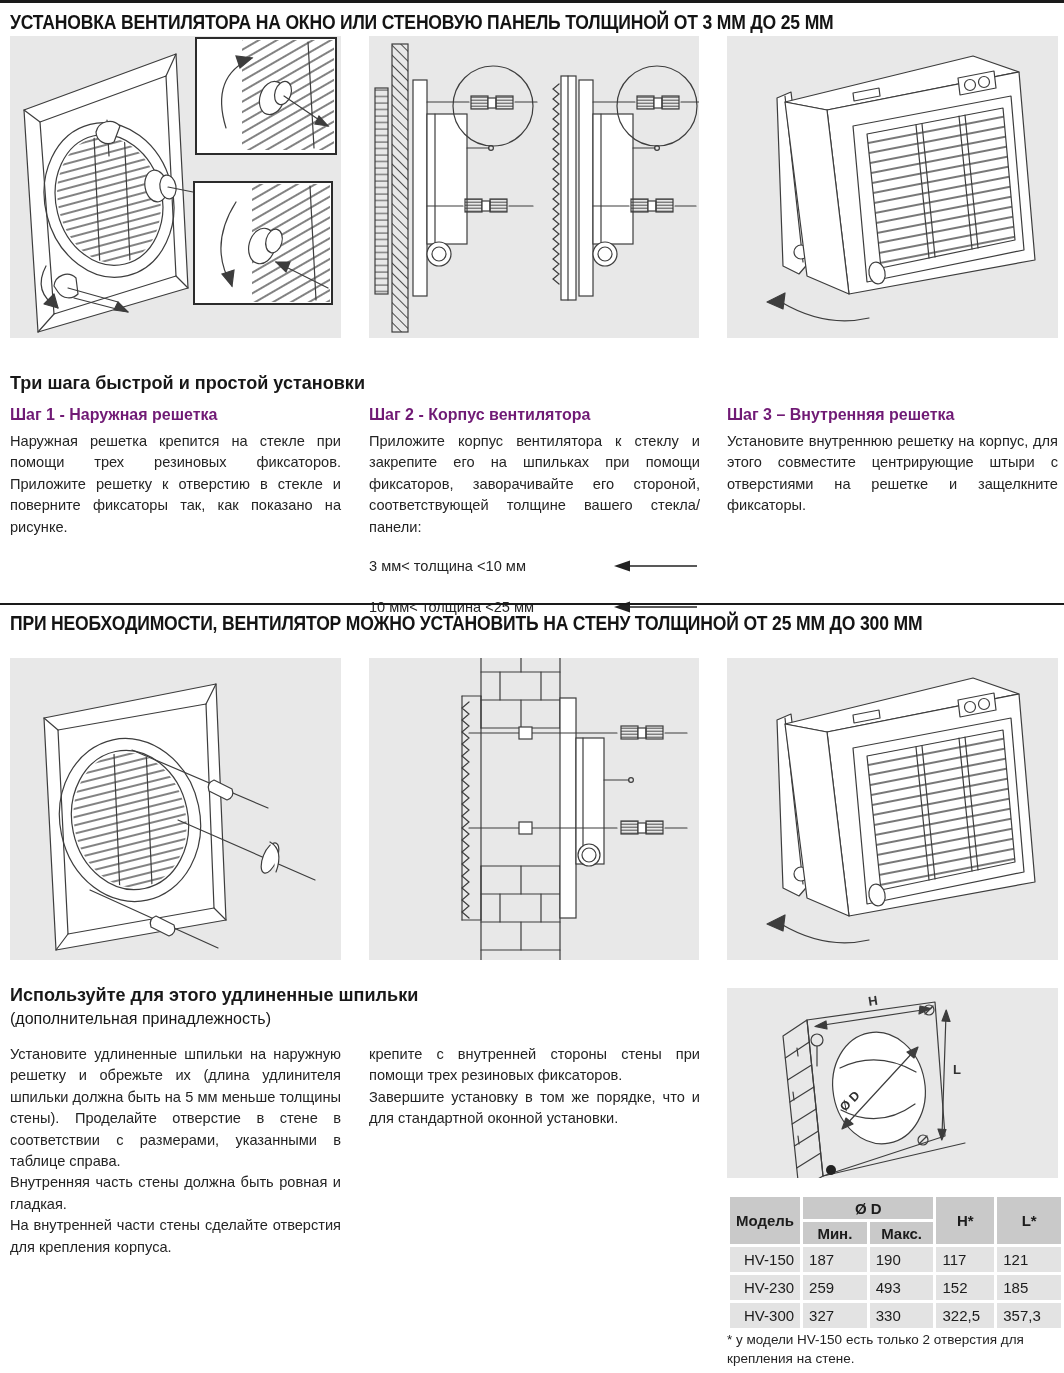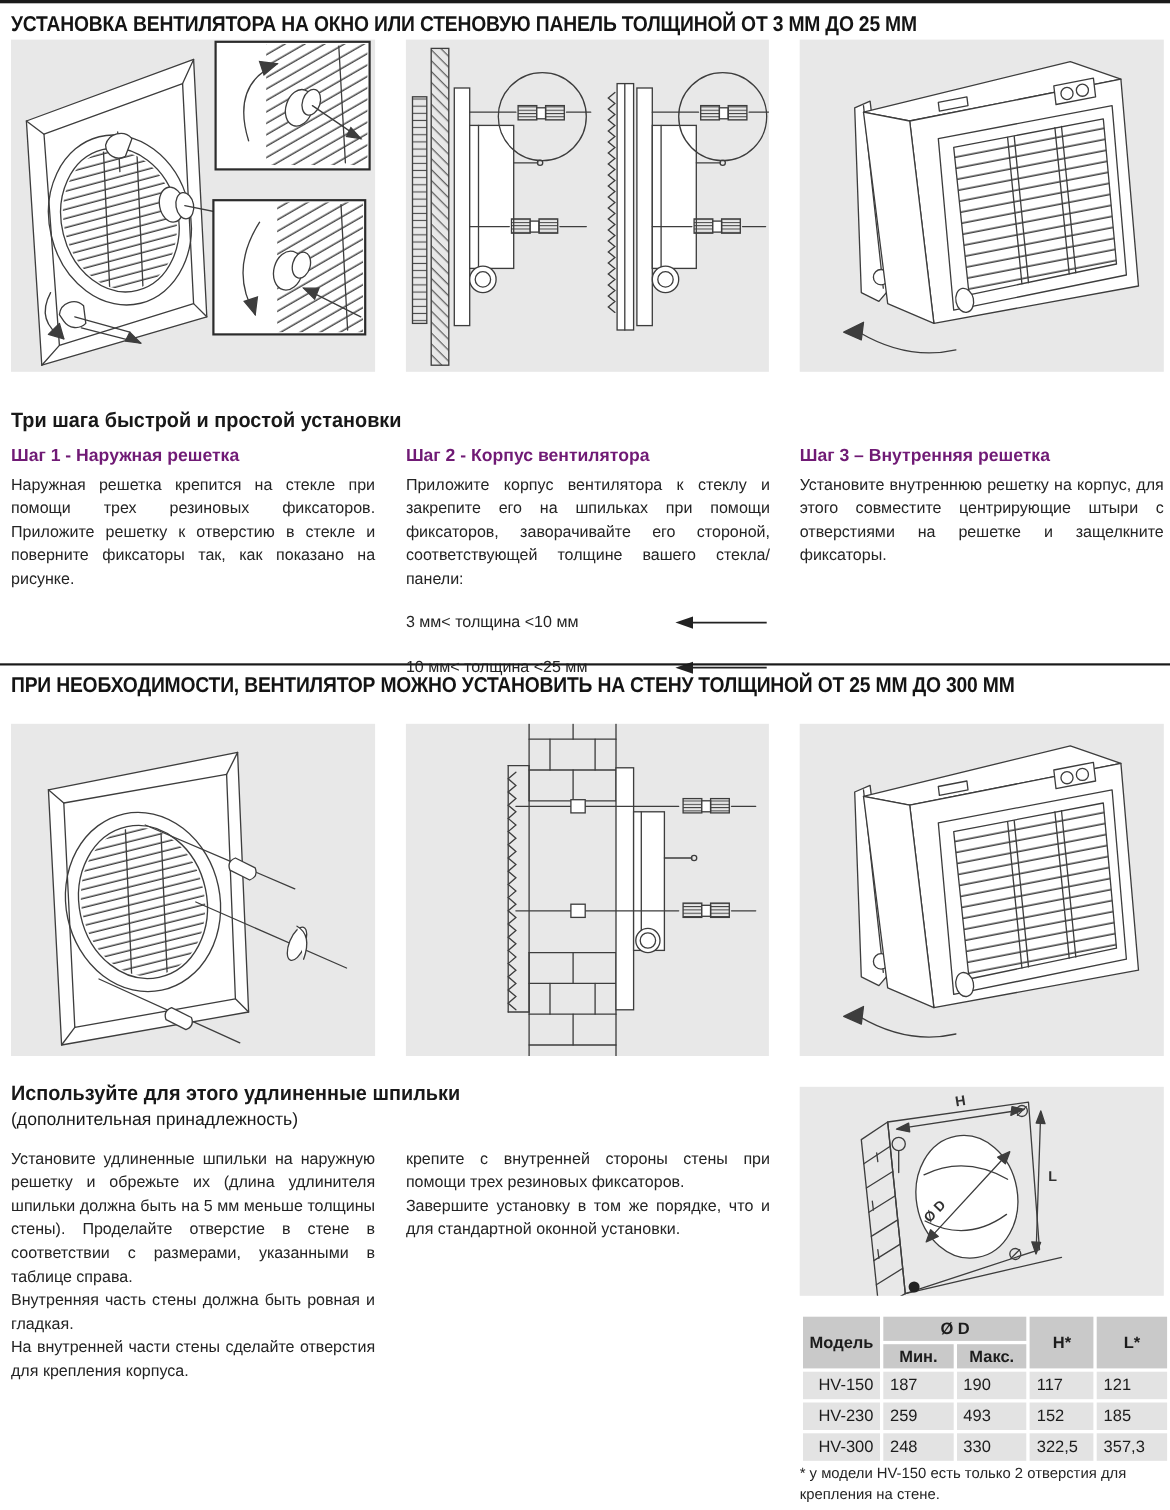--- a/index.html
+++ b/index.html
@@ -482,21 +482,21 @@
       </tr>
       <tr>
         <td class="model">HV-230</td>
         <td>259</td>
         <td>493</td>
         <td>152</td>
         <td>185</td>
       </tr>
       <tr>
         <td class="model">HV-300</td>
-        <td>248</td>
+        <td>327</td>
         <td>330</td>
         <td>322,5</td>
         <td>357,3</td>
       </tr>
     </tbody>
   </table>
 
   <div class="footnote">* у модели HV-150 есть только 2 отверстия для крепления на стене.</div>
 
 </div>

